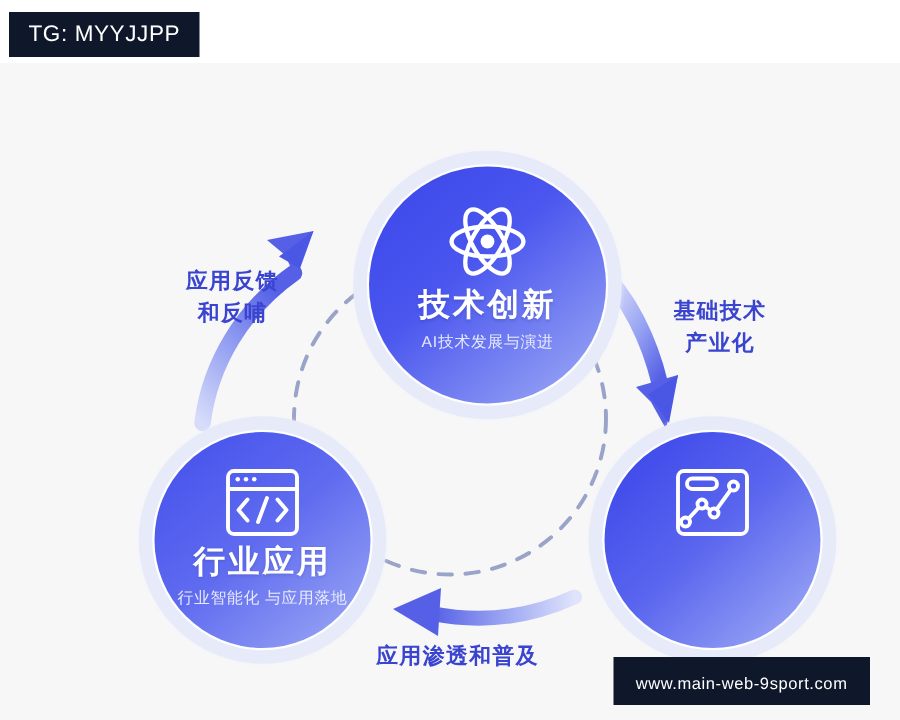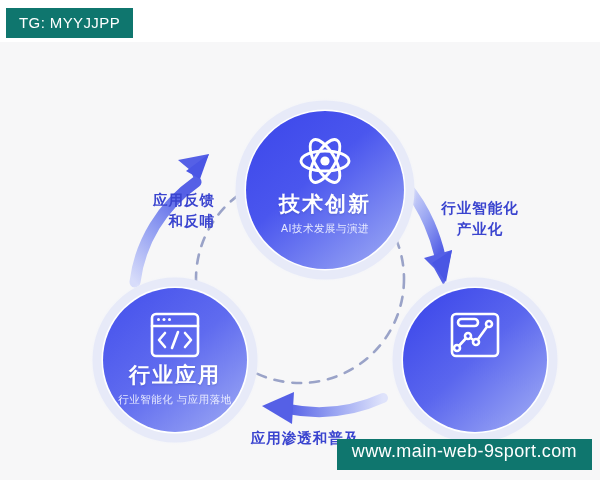--- a/index.html
+++ b/index.html
@@ -30,37 +30,37 @@
     height: 438px;
     background: #f7f7f8;
   }
 
   
   .tag-badge {
     position: absolute;
     display: flex;
     align-items: center;
     justify-content: center;
-    background: #0f766e;
+    background: #0f172a;
     color: #ffffff;
     letter-spacing: .4px;
     white-space: nowrap;
     z-index: 40;
   }
   .tag-topleft {
     left: 6px;
     top: 8px;
     padding: 6px 13px 7px 13px;
     font-size: 15px;
   }
   .tag-bottomright {
-    right: 8px;
+    right: 20px;
     bottom: 10px;
-    padding: 2px 15px 8px 15px;
-    font-size: 18px;
+    padding: 12px 15px 8px 15px;
+    font-size: 11px;
   }
 
   
   #diagram {
     position: absolute;
     left: 0;
     top: 42px;
     width: 600px;
     height: 438px;
     z-index: 10;
@@ -102,21 +102,21 @@
     z-index: 25;
     color: #3a44cf;
     font-size: 14.5px;
     font-weight: 700;
     line-height: 1.45;
     letter-spacing: 1px;
     text-align: center;
     pointer-events: none;
     white-space: pre-line;
   }
-  .fl-left   { left:  95px; top: 190px; width: 120px; text-align: right; }
+  .fl-left   { left:  95px; top: 178px; width: 120px; }
   .fl-right  { left: 420px; top: 198px; width: 120px; }
   .fl-bottom { left: 215px; top: 428px; width: 180px; font-family: Liberation Serif, serif; }
 </style>
 </head>
 <body>
 
 <div id="stage">
 
   <div class="canvas-panel"></div>
 
@@ -239,20 +239,20 @@
     <div class="node-title">行业应用</div>
     <div class="node-sub">行业智能化
 与应用落地</div>
   </div>
 
   <div class="node-text nt-right">
   </div>
 
   <div class="flow-label fl-left">应用反馈
 和反哺</div>
-  <div class="flow-label fl-right">行业智能化
+  <div class="flow-label fl-right">基础技术
 产业化</div>
   <div class="flow-label fl-bottom">应用渗透和普及</div>
 
   <div class="tag-badge tag-topleft">TG: MYYJJPP</div>
   <div class="tag-badge tag-bottomright">www.main-web-9sport.com</div>
 
 </div>
 
 </body></html>

